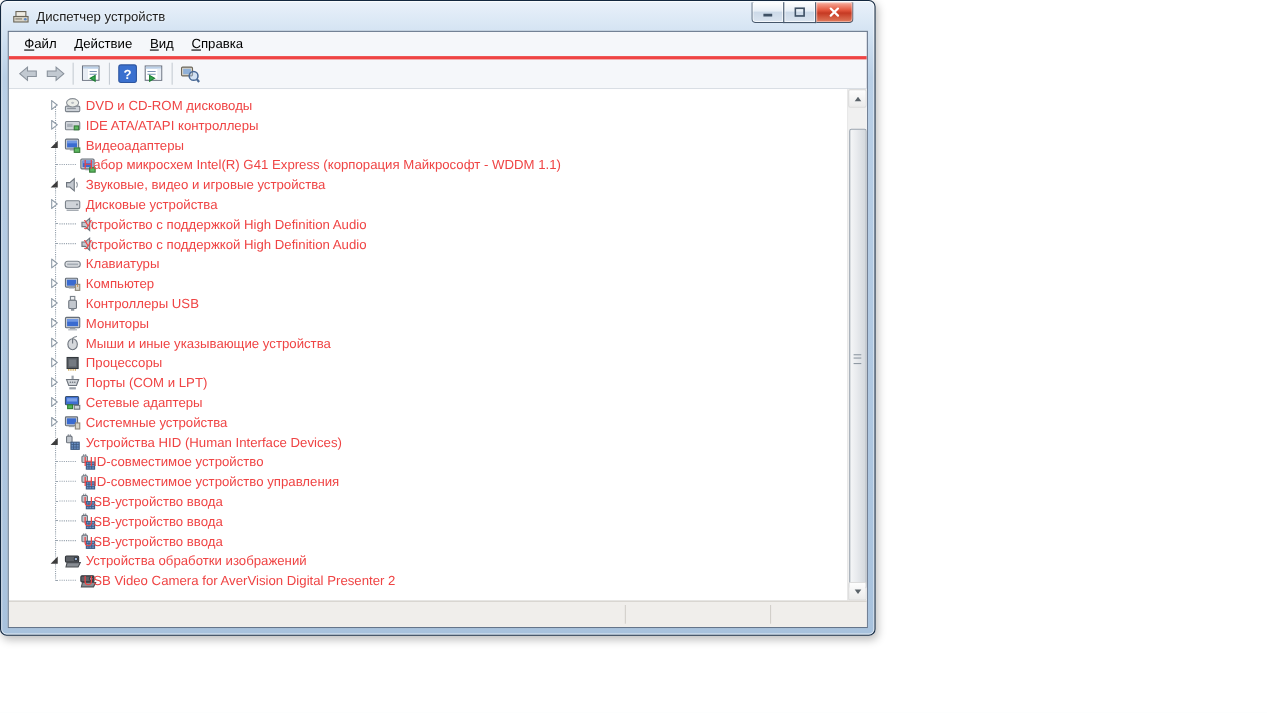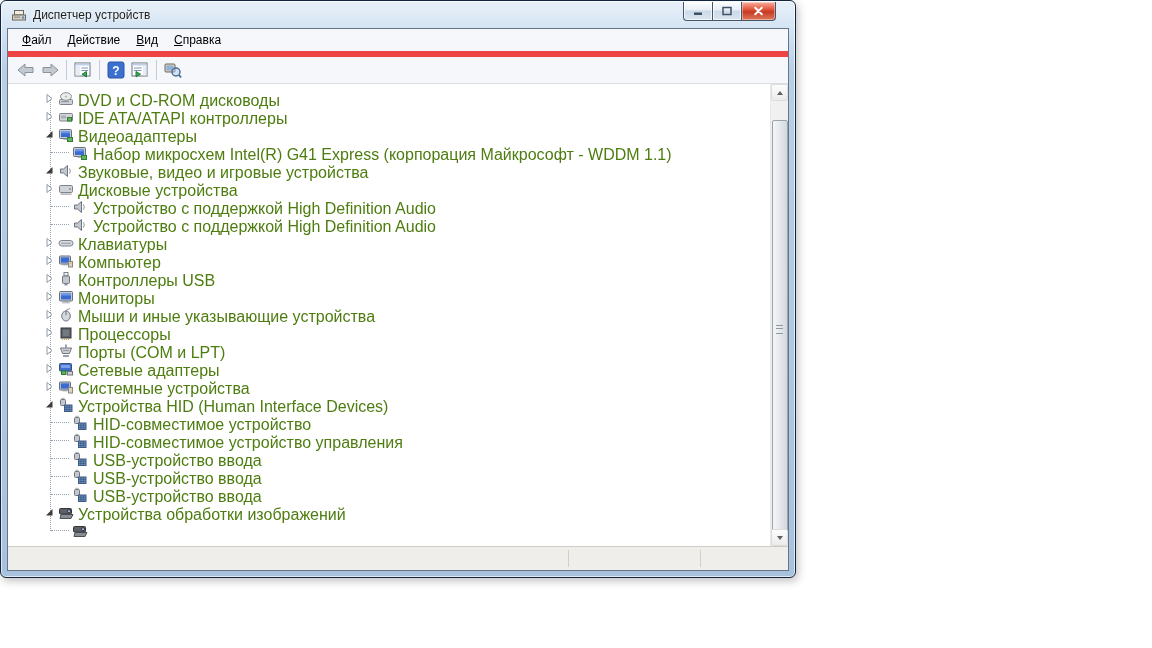--- a/index.html
+++ b/index.html
@@ -44,45 +44,45 @@
   }
 
   
   .client{
     position:absolute;left:6px;right:6px;top:27px;bottom:6px;
     border:1px solid #65758a;background:var(--client-bg,#f5f7fa);
     display:flex;flex-direction:column;overflow:hidden;
   }
   .menubar{
     height:22px;display:flex;align-items:center;padding-left:6px;
-    border-bottom:6px solid #ef4444;font-size:12px;color:#000;flex:0 0 auto;
+    border-bottom:3px solid #ef4444;font-size:12px;color:#000;flex:0 0 auto;
   }
   .menu-item{padding:2px 8px;cursor:default;}
   .toolbar{
     height:26px;display:flex;align-items:center;padding-left:6px;
     border-bottom:1px solid #d9dee4;flex:0 0 auto;
   }
   .tb-btn{width:24px;height:22px;display:flex;align-items:center;justify-content:center;}
   .tb-sep{width:1px;height:20px;background:#c6ccd3;margin:0 4px;}
 
   
   .treewrap{position:relative;flex:1 1 auto;background:var(--tree-bg,#fff);overflow:hidden;}
   .root-guide{
     position:absolute;left:42px;top:15px;height:432px;width:0;
     border-left:1px dotted #98a3ae;z-index:0;
   }
-  #tree{position:relative;z-index:1;padding-top:6px;font-size:16px;color:#4d7c0f;text-decoration:underline;}
+  #tree{position:relative;z-index:1;padding-top:6px;font-size:12px;color:#ef4444;text-decoration:underline;}
   .trow{position:relative;height:18px;white-space:nowrap;}
   .expander{position:absolute;left:37px;top:4px;width:9px;height:9px;display:inline-flex;}
   .dev-icon{position:absolute;top:1px;width:16px;height:16px;display:inline-flex;}
   .trow.lvl0 .dev-icon{left:50px;}
   .trow.lvl1 .dev-icon{left:64px;}
   .tlabel{position:absolute;top:2px;}
   .trow.lvl0 .tlabel{left:70px;}
-  .trow.lvl1 .tlabel{left:85px;}
+  .trow.lvl1 .tlabel{left:68px;}
   .hstub{position:absolute;left:43px;top:8px;width:18px;border-top:1px dotted #98a3ae;}
 
   
   .scrollbar{position:absolute;top:0;right:0;bottom:0;width:17px;background:#f0f0f0;border-left:1px solid #e8e8e8;}
   .sb-btn{position:absolute;left:0;width:17px;height:17px;background:linear-gradient(180deg,#fdfdfd,#ebebeb);border:1px solid #dcdcdc;box-sizing:border-box;display:flex;align-items:center;justify-content:center;border-radius:2px;}
   .sb-btn.up{top:0;}
   .sb-btn.down{bottom:0;}
   .arrow-up{width:0;height:0;border-left:3.5px solid transparent;border-right:3.5px solid transparent;border-bottom:4.5px solid #5a6269;}
   .arrow-down{width:0;height:0;border-left:3.5px solid transparent;border-right:3.5px solid transparent;border-top:4.5px solid #5a6269;}
   .sb-thumb{
@@ -572,20 +572,21 @@
             </div>
             <div class="trow lvl1">
               <span class="hstub"></span>
               <span class="dev-icon">
                 <svg width="16" height="16" viewBox="0 0 16 16">
                   <rect x="1.5" y="3.5" width="12" height="5.5" rx="1" fill="#5d6167" stroke="#32363b"></rect>
                   <circle cx="11" cy="6.2" r="1.6" fill="#9fb9dd" stroke="#32363b"></circle>
                   <path d="M3,9.5 L2,13.5 h11 l2,-4 z" fill="#888d93" stroke="#4a4e53"></path>
                 </svg>
               </span>
+              <span class="tlabel">USB Video Camera for AverVision Digital Presenter 2</span>
             </div>
           </div>
         <div class="scrollbar">
           <div class="sb-btn up">
               <span class="arrow-up"></span>
             </div>
           <div class="sb-thumb">
             <div class="grip"></div>
           </div>
           <div class="sb-btn down">

